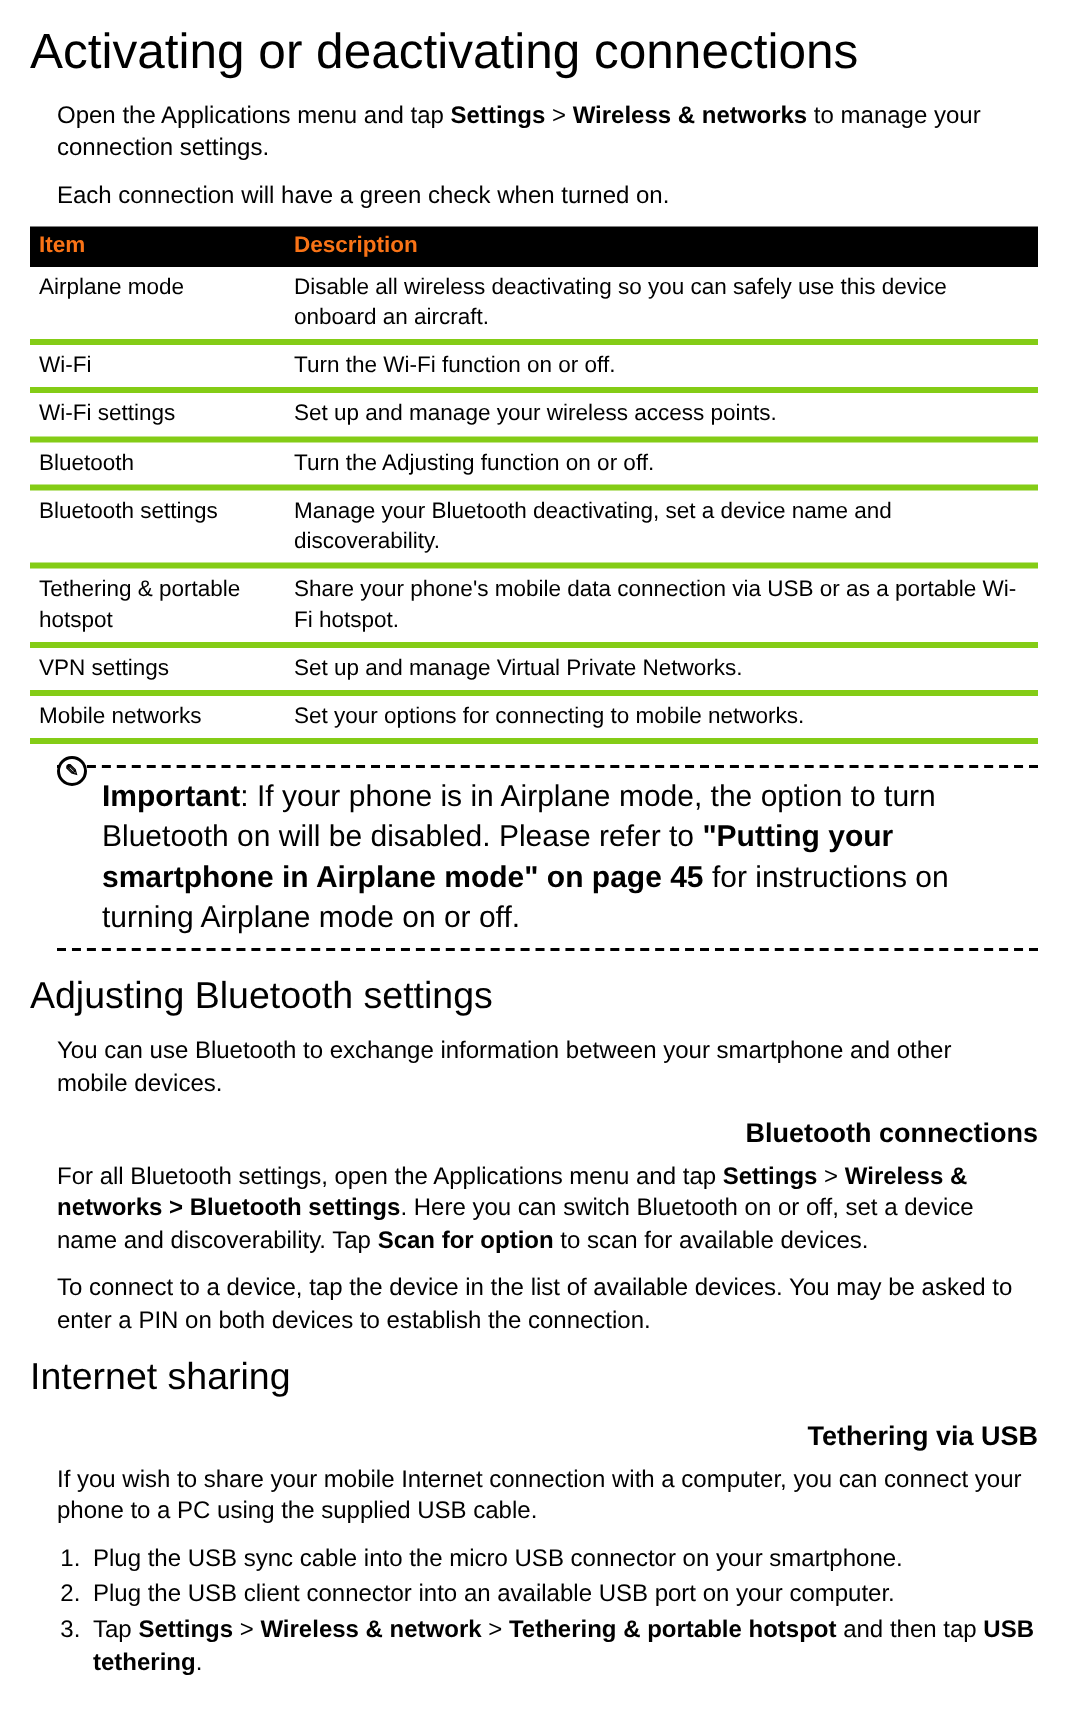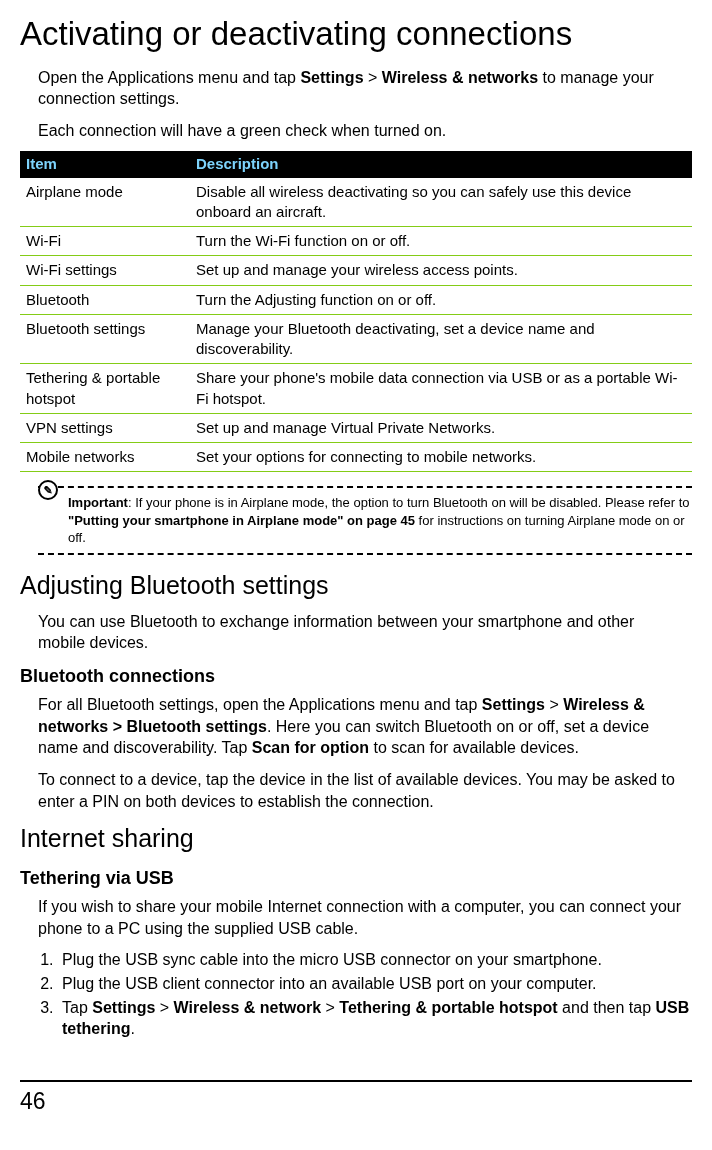--- a/index.html
+++ b/index.html
@@ -25,27 +25,27 @@
     p.body { margin: 6px 10px 10px 0; }
     .bold { font-weight: 700; }
     table.infotable {
       width: 100%;
       border-collapse: collapse;
       margin: 6px 0 10px 0;
       font-size: 15px;
     }
     table.infotable thead th {
       background: #000;
-      color: #7dd3fc;
+      color: #f97316;
       font-weight: 700;
       text-align: left;
       padding: 3px 6px;
     }
     table.infotable td {
-      border-bottom: 1px solid #84cc16;
+      border-bottom: 4px solid #84cc16;
       padding: 4px 6px;
       vertical-align: top;
     }
     table.infotable td:first-child { width: 170px; }
 
     .note-box {
       margin: 14px 0 14px 18px;
       position: relative;
     }
     .dashed-line {
@@ -65,26 +65,27 @@
       border-radius: 50%;
       flex: 0 0 20px;
       display: flex;
       align-items: center;
       justify-content: center;
       font-size: 11px;
       font-weight: 700;
       margin-top: -14px;
       background: #fff;
     }
-    .note-text { font-size: 13px; }
+    .note-text { font-size: 20px; }
 
     h2.sub {
       font-size: 18px;
       font-weight: 700;
       margin: 10px 0 6px 0;
+      text-align: right;
     }
     ol.steps {
       margin: 6px 0 10px 38px;
       padding: 0;
     }
     ol.steps li {
       margin: 2px 0;
       padding-left: 4px;
     }
     .footer-rule {

